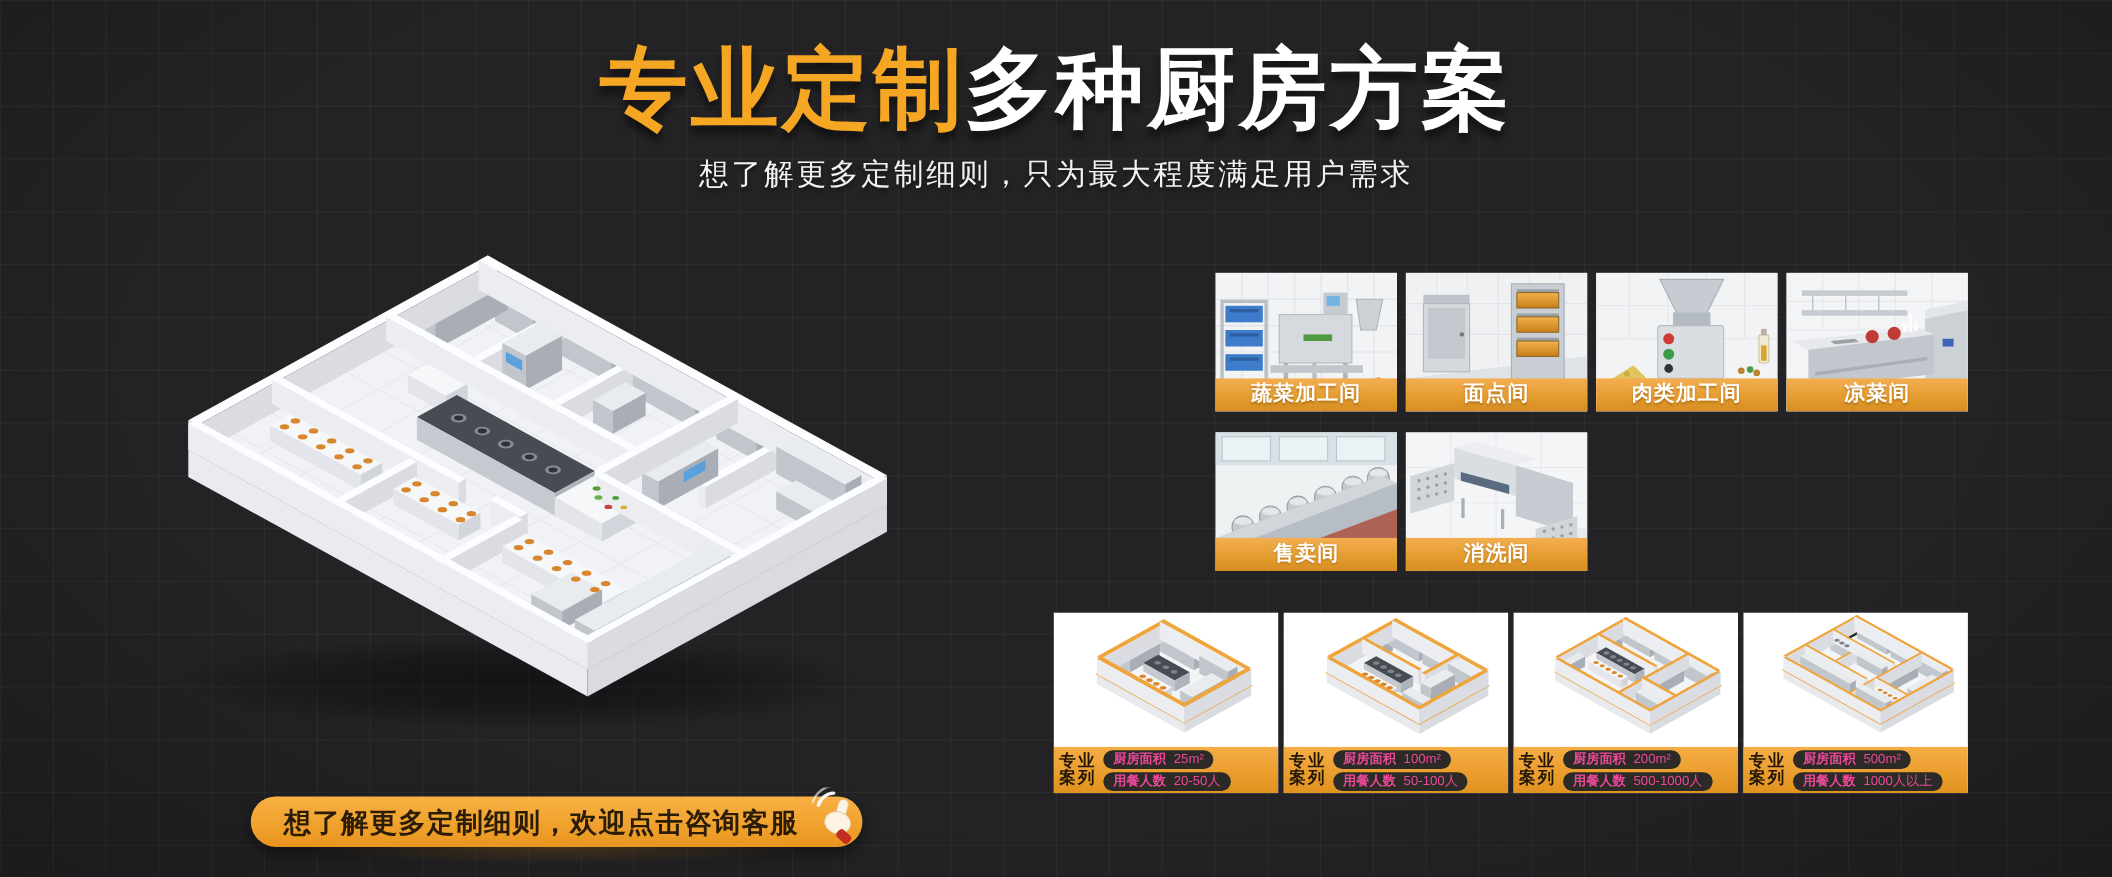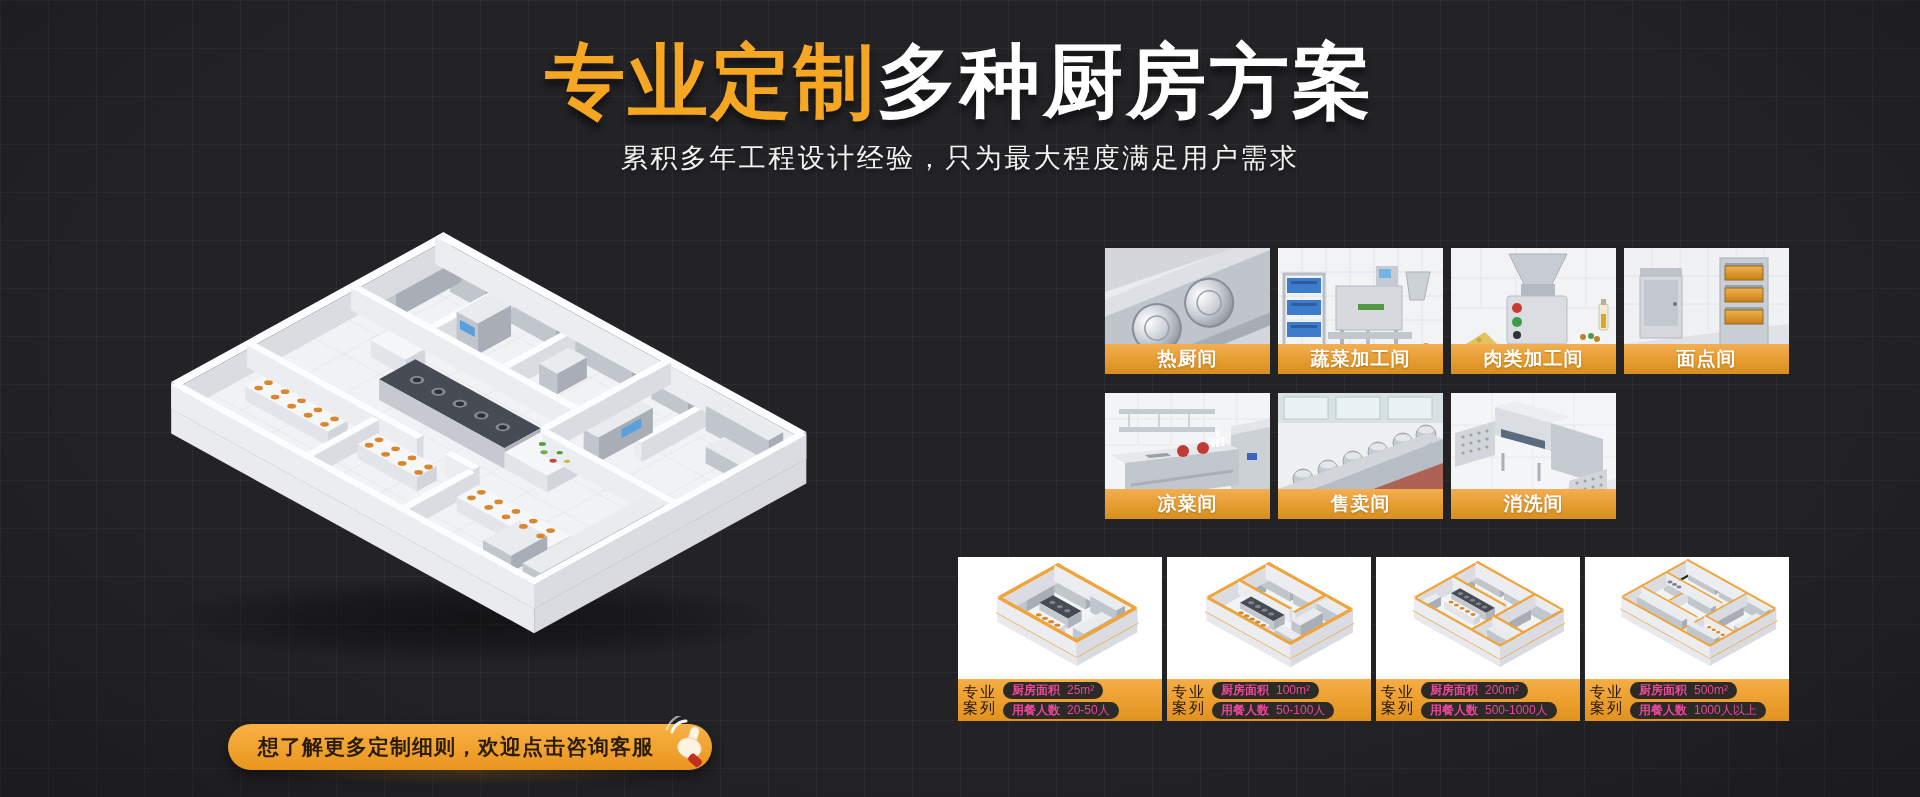--- a/index.html
+++ b/index.html
@@ -28,21 +28,21 @@
   .floorplan{position:absolute;left:98px;top:206px;width:732px;height:462px;z-index:1;}
   .floorplan svg{width:100%;height:100%;display:block;}
   
   .consult-btn{
     position:absolute;left:228px;top:724px;height:46px;z-index:3;
     display:flex;align-items:center;padding:0 58px 0 30px;
     background:linear-gradient(180deg,#f8b144 0%,#f0a22e 55%,#e8951f 100%);
     border-radius:23px;box-shadow:0 6px 14px rgba(0,0,0,0.45);
     cursor:pointer;white-space:nowrap;
   }
-  .consult-btn .label{font-size:21px;font-weight:800;color:#2a1c06;letter-spacing:1px;}
+  .consult-btn .label{font-size:25px;font-weight:800;color:#2a1c06;letter-spacing:1px;}
   .consult-btn .hand{position:absolute;right:-6px;top:-8px;width:56px;height:56px;}
   .consult-btn::after{
     content:'';position:absolute;left:8%;right:8%;top:100%;height:16px;
     background:radial-gradient(ellipse at 50% 0%, rgba(230,150,40,0.22), transparent 70%);
   }
   
   .tiles{
     position:absolute;left:1105px;top:248px;z-index:2;
     display:grid;grid-template-columns:repeat(4,165px);grid-auto-rows:126px;gap:19px 8px;
   }
@@ -56,21 +56,21 @@
   }
   
   .cards{position:absolute;left:958px;top:557px;display:flex;gap:5px;z-index:2;}
   .card{position:relative;width:204px;height:164px;background:#ffffff;overflow:hidden;}
   .card-art{position:absolute;left:0;top:0;width:204px;height:122px;}
   .badge{
     position:absolute;left:0;right:0;bottom:0;height:42px;
     display:flex;align-items:center;gap:6px;padding:0 5px;box-sizing:border-box;
     background:linear-gradient(180deg,#f5ad45 0%,#ea9d2c 60%,#e0921f 100%);
   }
-  .badge-tag{display:flex;flex-direction:column;font-size:15px;font-weight:400;
+  .badge-tag{display:flex;flex-direction:column;font-size:15px;font-weight:700;
     color:#211605;line-height:1.1;letter-spacing:2px;flex:0 0 auto;text-align:center;}
   .badge-pills{display:flex;flex-direction:column;justify-content:center;gap:3px;min-width:0;}
   .pill{
     height:17px;background:#2b2a27;border-radius:9px;color:#ec4899;
     display:flex;align-items:center;gap:7px;padding:0 9px;font-size:12px;font-weight:700;
     white-space:nowrap;width:fit-content;
   }
   .pill .pill-v{font-weight:400;}
 </style>
 </head>
@@ -87,21 +87,21 @@
       <stop offset="0%" stop-color="#f2b24c"></stop>
         <stop offset="100%" stop-color="#c87e18"></stop>
     </linearGradient>
   </defs>
 </svg>
 
 <div class="stage">
 
   <header class="hero-header">
     <h1 class="hero-title"><span class="hl">专业定制</span><span>多种厨房方案</span></h1>
-    <p class="hero-sub">累积多年工程设计经验，只为最大程度满足用户需求</p>
+    <p class="hero-sub">想了解更多定制细则，只为最大程度满足用户需求</p>
   </header>
 
   <div class="floorplan">
     <svg id="floorplan-svg" viewBox="0 0 710 445">
         <defs>
           <radialGradient id="floorplan-svg-sh">
             <stop offset="0%" stop-color="rgba(0,0,0,0.45)"></stop>
             <stop offset="55%" stop-color="rgba(0,0,0,0.3)"></stop>
             <stop offset="100%" stop-color="rgba(0,0,0,0)"></stop>
           </radialGradient>
@@ -265,38 +265,20 @@
           <rect x="24" y="10" width="9" height="20" rx="4.5" fill="#fdf3e3" stroke="#e6c69c" stroke-width="0.8"></rect>
           <ellipse cx="28" cy="32" rx="12" ry="10" fill="#fdf3e3" stroke="#e6c69c" stroke-width="0.8"></ellipse>
           <rect x="30" y="38" width="14" height="9" rx="3.5" fill="#c22f20" transform="rotate(26 37 42)"></rect>
         </g>
       </svg>
     </span>
   </div>
 
   <div class="tiles">
 
-    <figure class="tile">
-      <svg viewBox="0 0 165 126">
-        <rect width="165" height="126" fill="#d3d7dc"></rect>
-        <polygon points="0,126 0,44 130,0 165,0 165,22 34,126" fill="#e9ecef"></polygon>
-        <g transform="rotate(-22 75 60)">
-          <rect x="-25" y="24" width="215" height="16" fill="#dde0e4"></rect>
-          <rect x="-25" y="40" width="215" height="64" fill="#bfc5cb"></rect>
-          <rect x="-25" y="98" width="215" height="12" fill="#a7adb5"></rect>
-          <circle cx="46" cy="70" r="24" fill="url(#gDome)" stroke="#878d96" stroke-width="2"></circle>
-          <circle cx="104" cy="66" r="24" fill="url(#gDome)" stroke="#878d96" stroke-width="2"></circle>
-          <circle cx="46" cy="70" r="12" fill="none" stroke="#9aa0a8" stroke-width="1.5"></circle>
-          <circle cx="104" cy="66" r="12" fill="none" stroke="#9aa0a8" stroke-width="1.5"></circle>
-          <circle cx="6" cy="112" r="7" fill="#33383f"></circle>
-            <circle cx="28" cy="115" r="7" fill="#33383f"></circle>
-        </g>
-      </svg>
-      <figcaption class="tile-label">热厨间</figcaption>
-    </figure>
 
     <figure class="tile">
       <svg viewBox="0 0 165 126">
         <rect width="165" height="126" fill="#f1f3f5"></rect>
         <path d="M0 24H165 M0 48H165 M0 72H165 M24 0V126 M48 0V126 M72 0V126 M96 0V126 M120 0V126 M144 0V126" stroke="#e0e3e7" stroke-width="1" fill="none"></path>
         <rect x="6" y="26" width="40" height="76" fill="none" stroke="#b9bec5" stroke-width="3"></rect>
         <g fill="#3d7bcb">
             <rect x="9" y="30" width="34" height="15"></rect>
             <rect x="9" y="52" width="34" height="15"></rect>
             <rect x="9" y="74" width="34" height="15"></rect>
@@ -320,20 +302,42 @@
             <circle cx="148" cy="100" r="5"></circle>
             <circle cx="157" cy="108" r="5"></circle>
             <circle cx="146" cy="112" r="5"></circle>
           </g>
       </svg>
       <figcaption class="tile-label">蔬菜加工间</figcaption>
     </figure>
 
     <figure class="tile">
       <svg viewBox="0 0 165 126">
+        <rect width="165" height="126" fill="#eff1f3"></rect>
+        <path d="M0 28H165 M0 56H165 M28 0V84 M56 0V84 M84 0V84 M112 0V84 M140 0V84" stroke="#e2e4e8" fill="none"></path>
+        <polygon points="0,126 0,96 165,76 165,126" fill="#dfe2e6"></polygon>
+        <rect x="16" y="20" width="42" height="10" fill="#bfc4ca"></rect>
+        <rect x="16" y="28" width="42" height="62" fill="#d5d9dd" stroke="#b2b7be"></rect>
+        <rect x="20" y="32" width="34" height="46" fill="#c3c8ce"></rect>
+          <circle cx="51" cy="56" r="2" fill="#70767e"></circle>
+        <rect x="96" y="10" width="48" height="88" fill="#c9ced4" stroke="#a9aeb6"></rect>
+        <rect x="101" y="15" width="38" height="3" fill="#9aa0a8"></rect>
+          <rect x="101" y="37" width="38" height="3" fill="#9aa0a8"></rect>
+          <rect x="101" y="59" width="38" height="3" fill="#9aa0a8"></rect>
+        <rect x="101" y="18" width="38" height="14" fill="url(#gOven)" stroke="#8c6a2a"></rect>
+        <rect x="101" y="40" width="38" height="14" fill="url(#gOven)" stroke="#8c6a2a"></rect>
+        <rect x="101" y="62" width="38" height="14" fill="url(#gOven)" stroke="#8c6a2a"></rect>
+        <polygon points="112,126 165,100 165,126" fill="#d9b077"></polygon>
+        <path d="M126 120 L165 102 M138 124 L165 112" stroke="#c49a5f" fill="none"></path>
+      </svg>
+      <figcaption class="tile-label">面点间</figcaption>
+    </figure>
+
+    <figure class="tile">
+      <svg viewBox="0 0 165 126">
         <rect width="165" height="126" fill="#f2f3f5"></rect>
         <path d="M0 30H165 M0 60H165 M30 0V60 M65 0V60 M100 0V60 M135 0V60" stroke="#e3e5e9" fill="none"></path>
         <polygon points="58,6 116,6 100,38 74,38" fill="#c6ccd2" stroke="#a9afb7"></polygon>
         <rect x="70" y="36" width="34" height="14" fill="#b4bac1"></rect>
         <rect x="56" y="48" width="60" height="48" rx="3" fill="#dadde1" stroke="#b8bdc4"></rect>
         <circle cx="66" cy="60" r="5" fill="#cd3a33"></circle>
           <circle cx="66" cy="74" r="5" fill="#3d9c47"></circle>
           <circle cx="66" cy="87" r="4" fill="#2f3338"></circle>
         <rect x="46" y="96" width="80" height="12" fill="#c3c8ce"></rect>
         <polygon points="12,98 34,84 50,100 40,106 18,106" fill="#e3c35e"></polygon>
@@ -345,42 +349,20 @@
           <circle cx="96" cy="103" r="1.6" fill="#a03530"></circle>
         <ellipse cx="138" cy="92" rx="16" ry="5" fill="#f4f5f7"></ellipse>
         <circle cx="132" cy="89" r="3" fill="#b9842f"></circle>
           <circle cx="140" cy="88" r="3" fill="#4f9a43"></circle>
           <circle cx="146" cy="91" r="3" fill="#b9842f"></circle>
         <rect x="148" y="56" width="9" height="26" rx="2" fill="#efe9d6" stroke="#cfc6a8"></rect>
         <rect x="150" y="66" width="5" height="14" fill="#d7a62c"></rect>
           <rect x="150" y="51" width="5" height="6" fill="#b9b1a0"></rect>
       </svg>
       <figcaption class="tile-label">肉类加工间</figcaption>
-    </figure>
-
-    <figure class="tile">
-      <svg viewBox="0 0 165 126">
-        <rect width="165" height="126" fill="#eff1f3"></rect>
-        <path d="M0 28H165 M0 56H165 M28 0V84 M56 0V84 M84 0V84 M112 0V84 M140 0V84" stroke="#e2e4e8" fill="none"></path>
-        <polygon points="0,126 0,96 165,76 165,126" fill="#dfe2e6"></polygon>
-        <rect x="16" y="20" width="42" height="10" fill="#bfc4ca"></rect>
-        <rect x="16" y="28" width="42" height="62" fill="#d5d9dd" stroke="#b2b7be"></rect>
-        <rect x="20" y="32" width="34" height="46" fill="#c3c8ce"></rect>
-          <circle cx="51" cy="56" r="2" fill="#70767e"></circle>
-        <rect x="96" y="10" width="48" height="88" fill="#c9ced4" stroke="#a9aeb6"></rect>
-        <rect x="101" y="15" width="38" height="3" fill="#9aa0a8"></rect>
-          <rect x="101" y="37" width="38" height="3" fill="#9aa0a8"></rect>
-          <rect x="101" y="59" width="38" height="3" fill="#9aa0a8"></rect>
-        <rect x="101" y="18" width="38" height="14" fill="url(#gOven)" stroke="#8c6a2a"></rect>
-        <rect x="101" y="40" width="38" height="14" fill="url(#gOven)" stroke="#8c6a2a"></rect>
-        <rect x="101" y="62" width="38" height="14" fill="url(#gOven)" stroke="#8c6a2a"></rect>
-        <polygon points="112,126 165,100 165,126" fill="#d9b077"></polygon>
-        <path d="M126 120 L165 102 M138 124 L165 112" stroke="#c49a5f" fill="none"></path>
-      </svg>
-      <figcaption class="tile-label">面点间</figcaption>
     </figure>
 
 
     <figure class="tile">
       <svg viewBox="0 0 165 126">
         <rect width="165" height="126" fill="#f3f4f6"></rect>
         <path d="M0 26H165 M0 52H165 M33 0V52 M66 0V52 M99 0V52 M132 0V52" stroke="#e4e6ea" fill="none"></path>
         <rect x="14" y="16" width="96" height="5" fill="#c6cbd1"></rect>
           <rect x="14" y="34" width="96" height="5" fill="#c6cbd1"></rect>
         <path d="M24 21V34 M54 21V34 M84 21V34" stroke="#aeb4bb" fill="none"></path>

